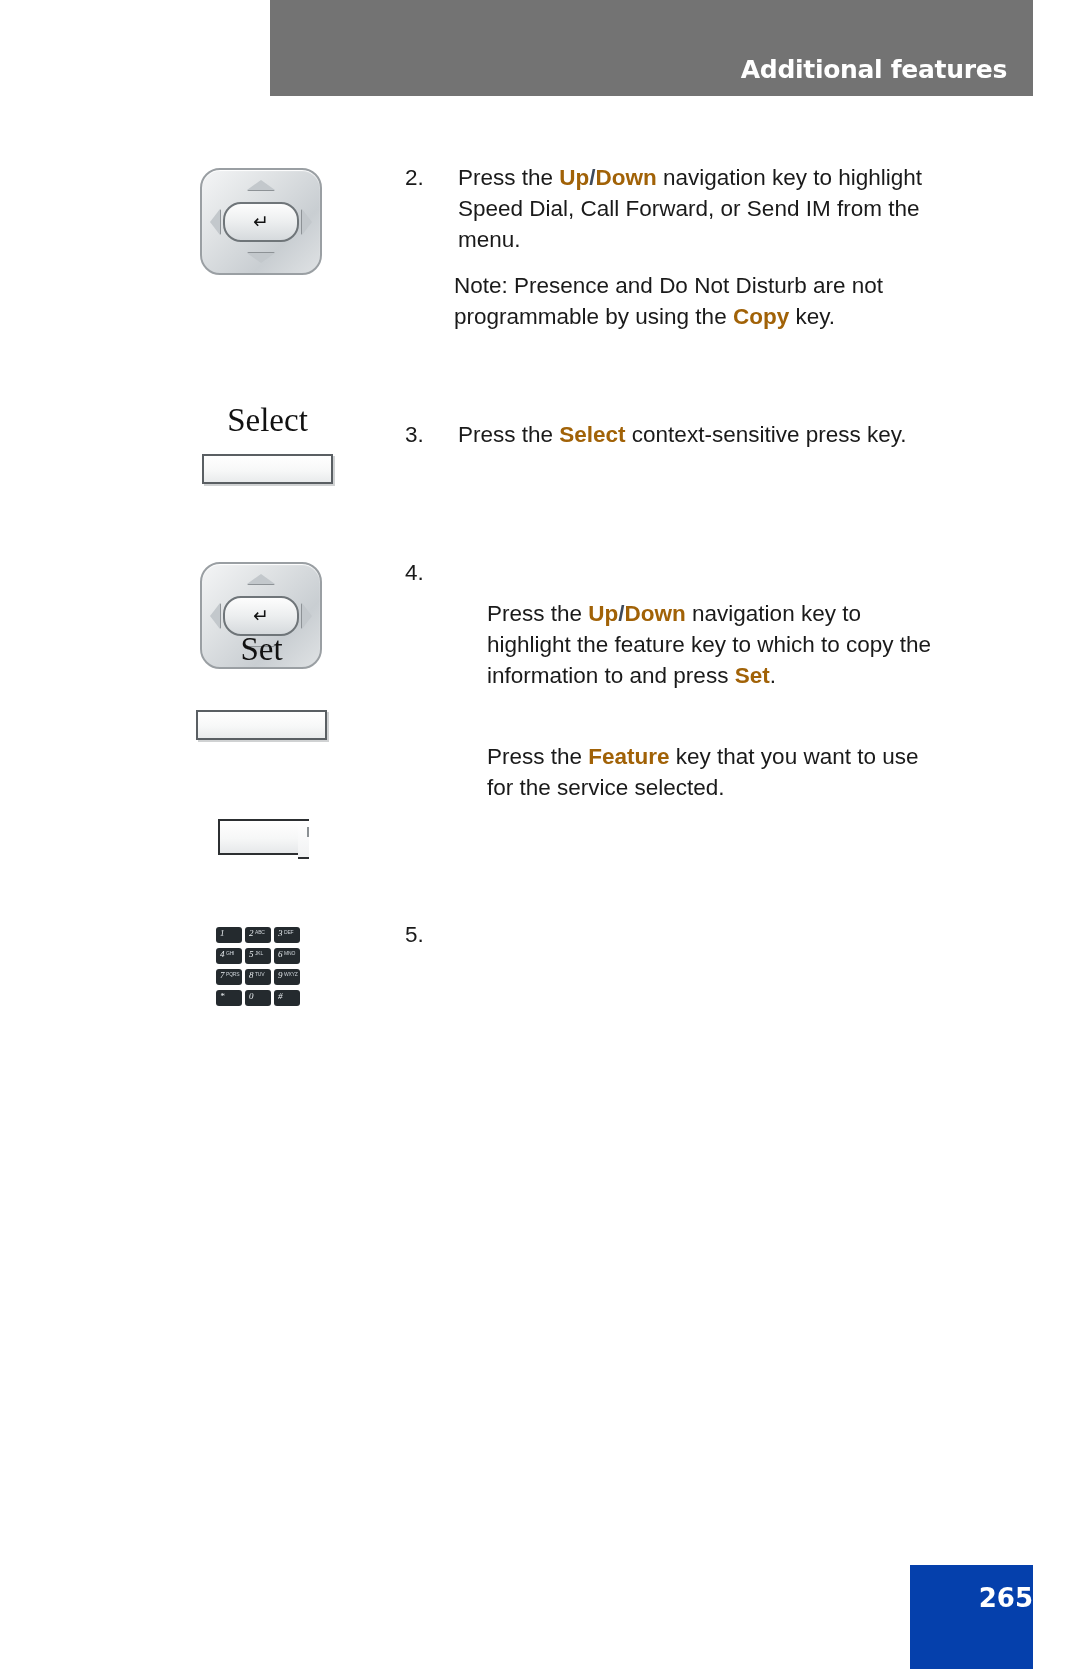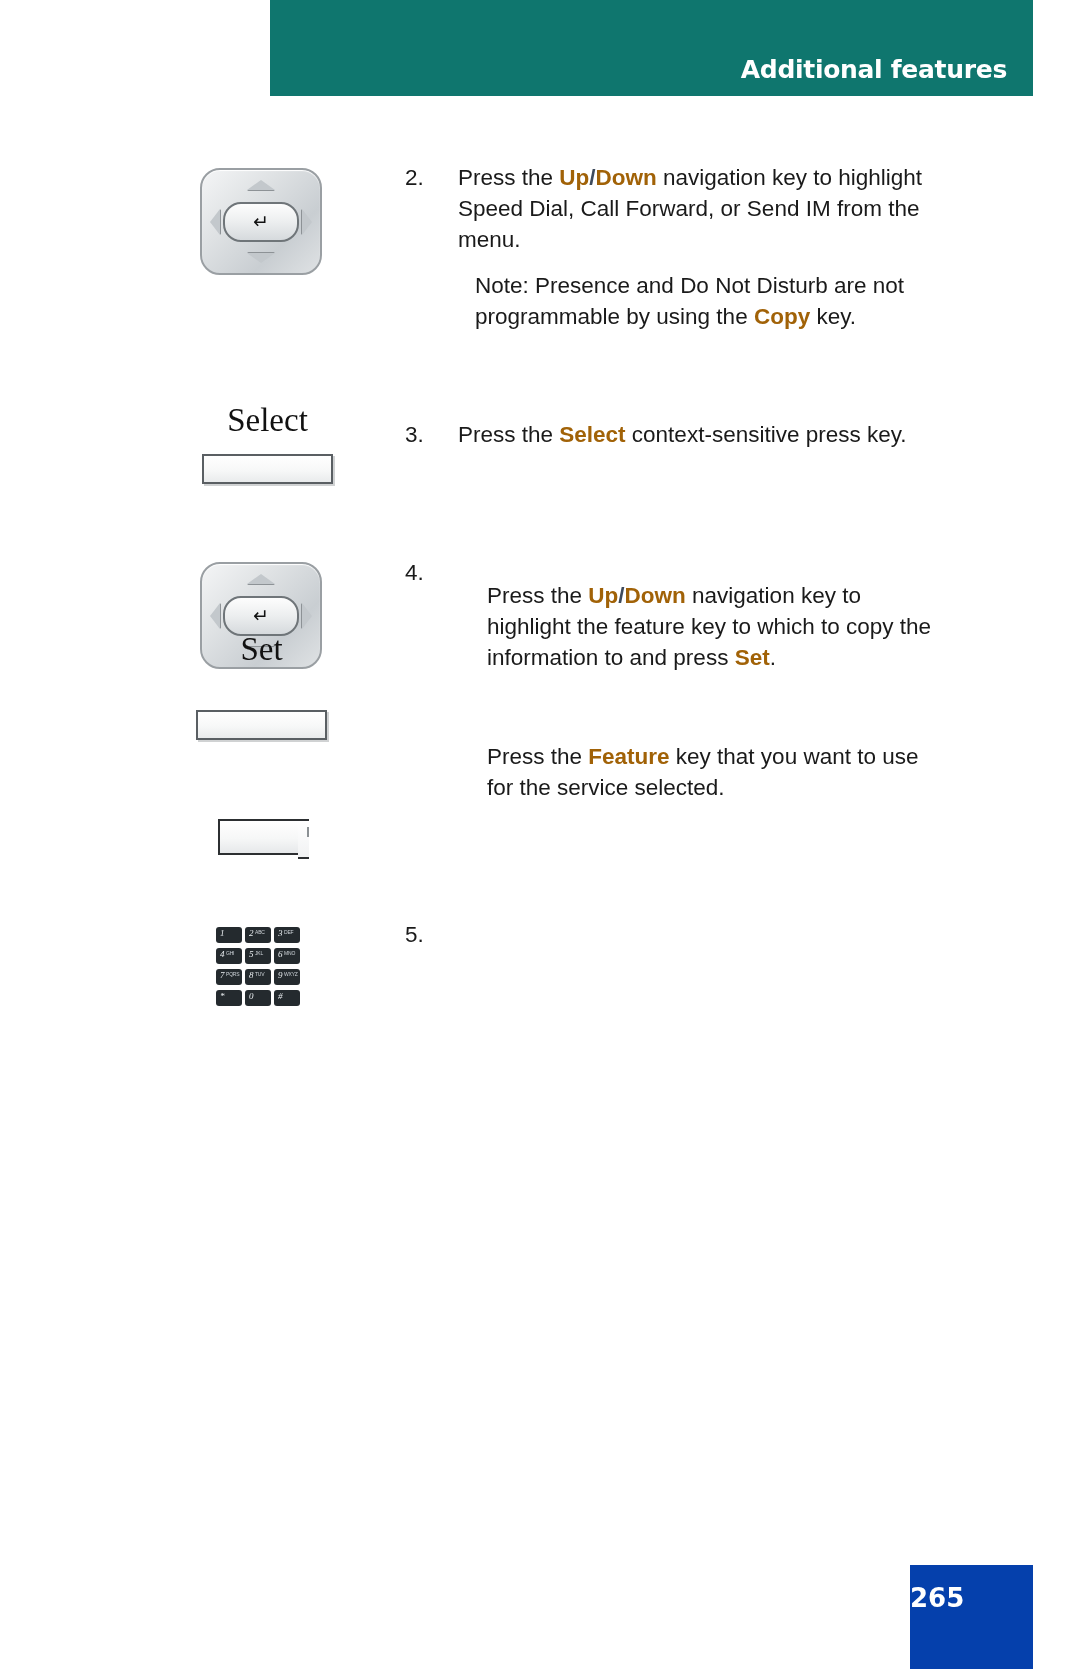--- a/index.html
+++ b/index.html
@@ -15,21 +15,21 @@
     overflow: hidden;
   }
 
   
   .header-banner {
     position: absolute;
     left: 270px;
     top: 0;
     width: 763px;
     height: 96px;
-    background: #0f766e;
+    background: #737373;
   }
   .header-title {
     position: absolute;
     right: 26px;
     bottom: 12px;
     color: #ffffff;
     font-size: 25px;
     font-weight: bold;
     letter-spacing: -0.3px;
     font-family: "DejaVu Sans", sans-serif;
@@ -256,21 +256,21 @@
     top: 1565px;
     width: 123px;
     height: 104px;
     background: #0540ac;
   }
   .footer-pageno {
     position: absolute;
     left: 0;
     top: 18px;
     width: 123px;
-    text-align: left;
+    text-align: right;
     color: #ffffff;
     font-size: 26px;
     font-weight: bold;
     font-family: "DejaVu Sans", sans-serif;
   }
 </style>
 </head>
 <body>
 
 <div class="header-banner">
@@ -363,32 +363,32 @@
     </div>
   </div>
 
   <div class="text-col">
 
     <div class="step" style="top:66px; width:530px;">
       <span class="num">2.</span>
       <span class="body"><span>Press the </span><b class="blue">Up</b><span class="slash">/</span><b class="blue">Down</b><span> navigation key to highlight Speed Dial, Call Forward, or Send IM from the menu.</span></span>
     </div>
 
-    <div class="para indent-note" style="top:174px; left:70px; width:477px;"><span>Note:  Presence and Do Not Disturb are not programmable by using the </span><b class="blue">Copy</b><span> key.</span></div>
+    <div class="para indent-note" style="top:174px; left:49px; width:477px;"><span>Note:  Presence and Do Not Disturb are not programmable by using the </span><b class="blue">Copy</b><span> key.</span></div>
 
     <div class="step" style="top:323px; width:530px;">
       <span class="num">3.</span>
       <span class="body"><span>Press the </span><b class="blue">Select</b><span> context-sensitive press key.</span></span>
     </div>
 
     <div class="step" style="top:461px; width:530px;">
       <span class="num">4.</span>
     </div>
 
-    <div class="para" style="top:484px; left:82px; width:450px;"><span>Press the   </span><b class="blue">Up</b><span class="slash">/</span><b class="blue">Down</b><span> navigation key to highlight the feature key to which to copy the information to and press </span><b class="blue">Set</b><span>.</span></div>
+    <div class="para" style="top:502px; left:82px; width:450px;"><span>Press the   </span><b class="blue">Up</b><span class="slash">/</span><b class="blue">Down</b><span> navigation key to highlight the feature key to which to copy the information to and press </span><b class="blue">Set</b><span>.</span></div>
 
     <div class="para" style="top:645px; left:82px; width:450px;"><span>Press the  </span><b class="blue">Feature</b><span> key that you want to use for the service selected.</span></div>
 
     <div class="step" style="top:823px; width:530px;">
       <span class="num">5.</span>
     </div>
   </div>
 </div>
 
 <div class="footer-block">

